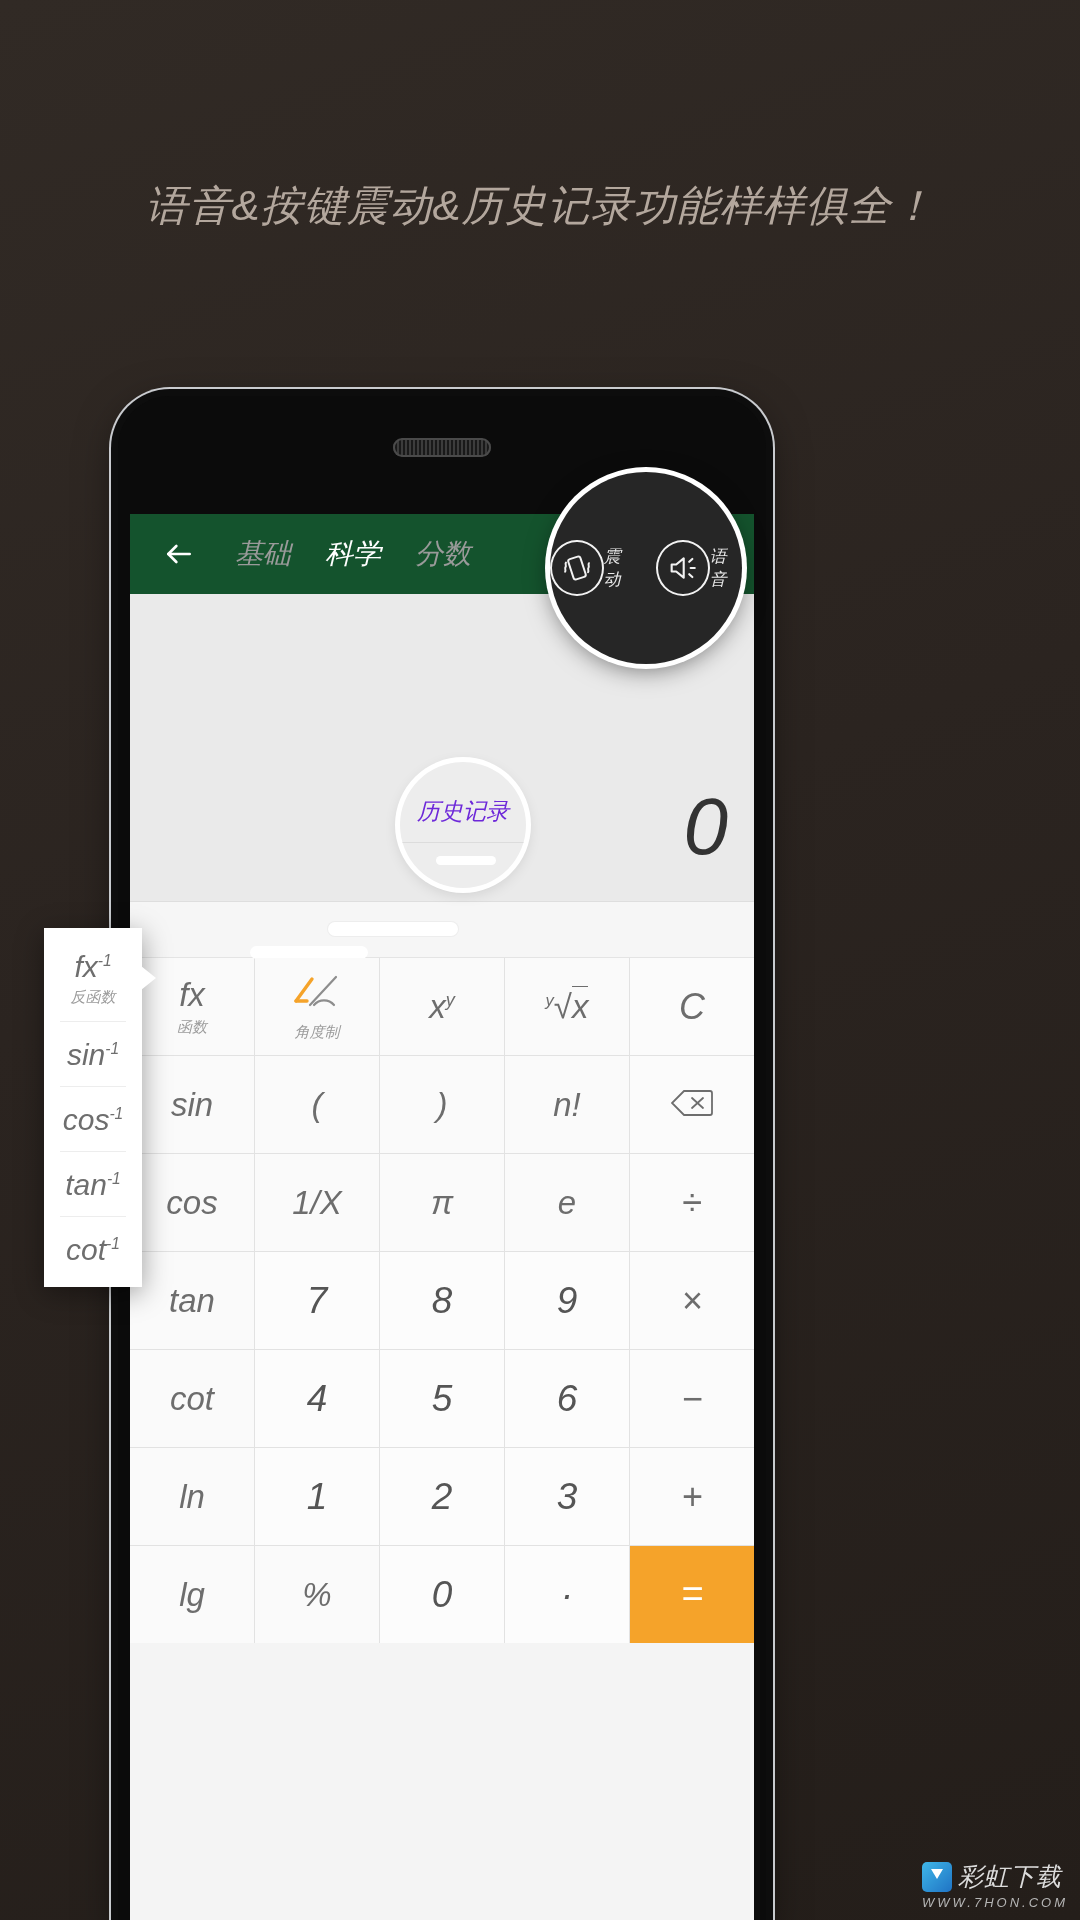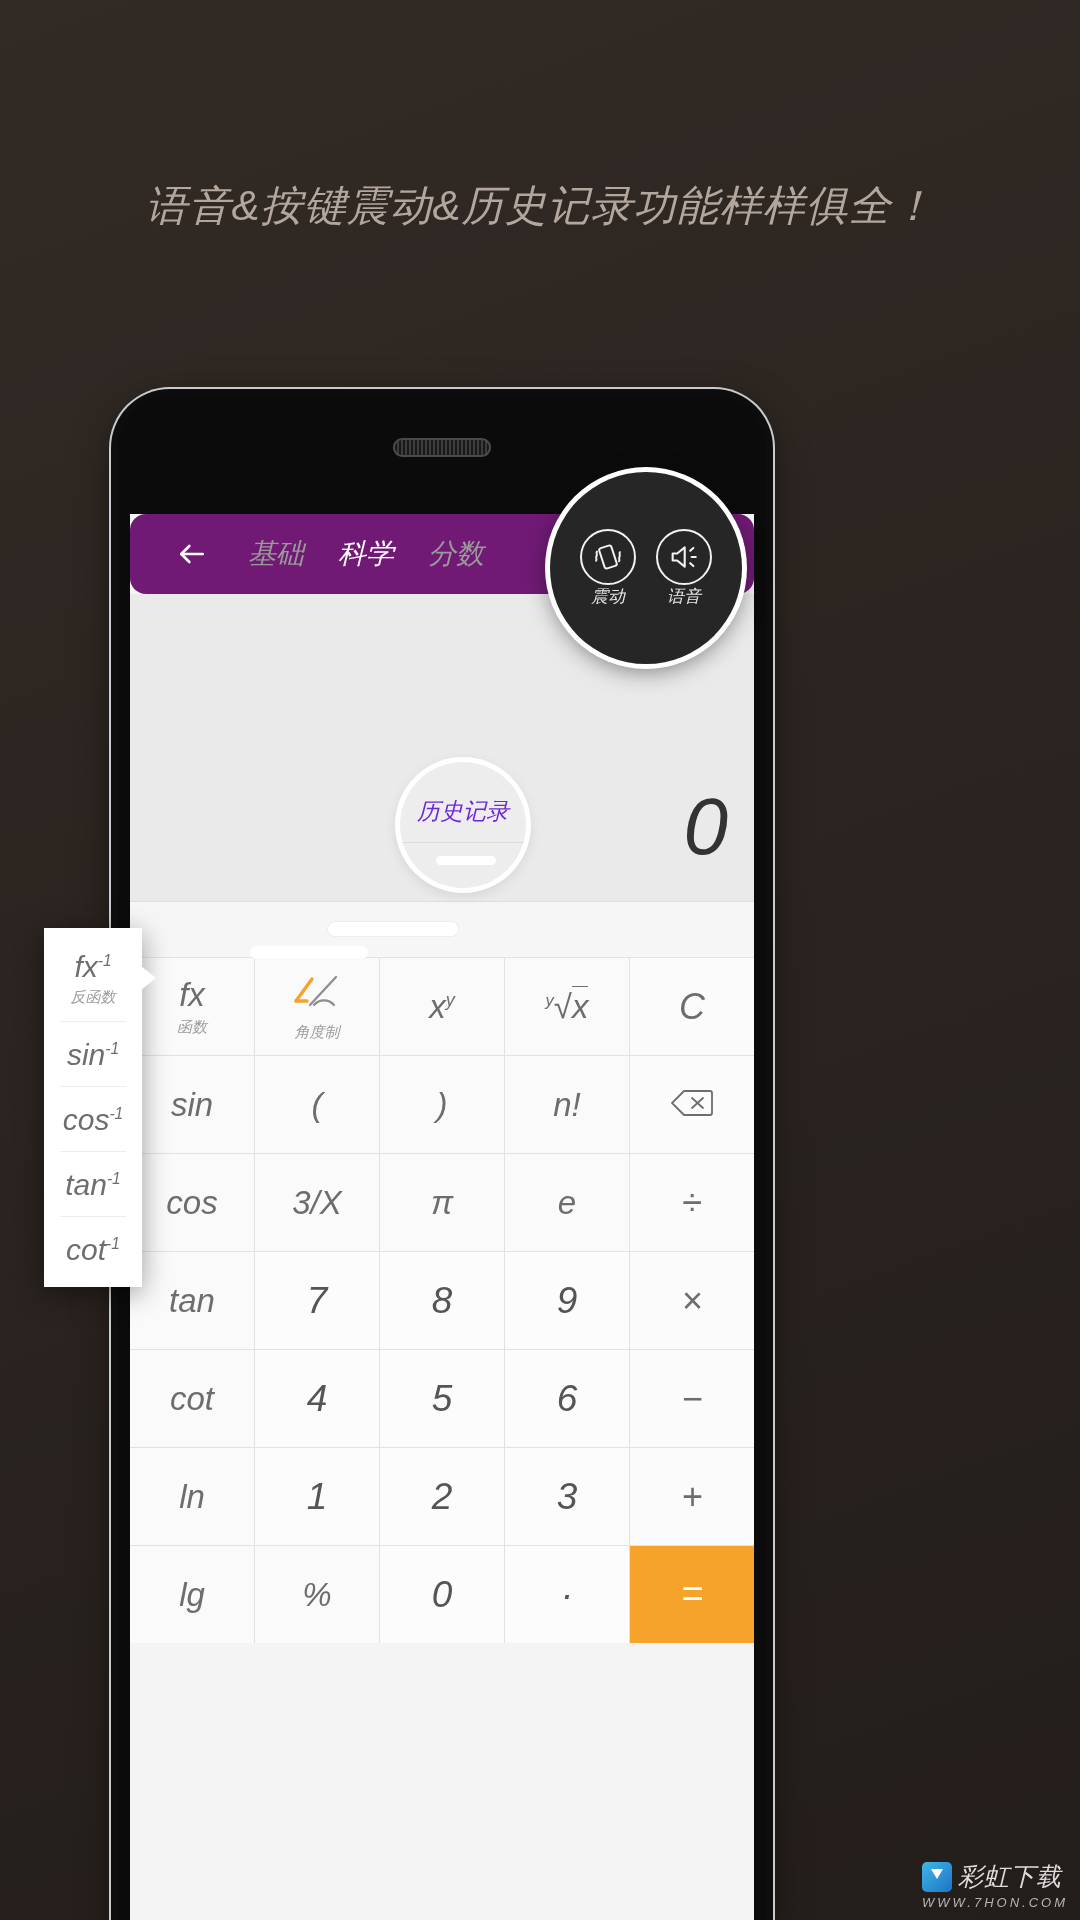--- a/index.html
+++ b/index.html
@@ -72,25 +72,24 @@
     left: 12px; top: 118px;
     width: 624px; height: 1412px;
     background: #f4f4f4;
     overflow: hidden;
   }
 
   
   #toolbar {
     position: relative;
     height: 80px;
-    background: #701a75;
+    background: #14532d;
     display: flex;
     align-items: center;
-    padding-left: 40px;
-    border-radius: 16px;
+    padding-left: 27px;
   }
   #back-arrow {
     width: 44px; height: 44px;
     display: flex; align-items: center; justify-content: center;
     color: #ffffff;
   }
   #back-arrow svg { width: 32px; height: 32px; }
   .tab {
     font-size: 28px;
     color: #9a9a9a;
@@ -182,21 +181,21 @@
     border-radius: 50%;
     background: #262626;
     box-shadow: 0 0 0 5px #ffffff, 0 6px 24px rgba(0,0,0,0.5);
     display: flex;
     align-items: center;
     justify-content: center;
     gap: 20px;
     z-index: 40;
   }
   .mag-item {
-    display: flex; flex-direction: column; align-items: center; gap: 0;
+    display: flex; align-items: center; gap: 0;
   }
   .mag-circle {
     width: 56px; height: 56px;
     border-radius: 50%;
     border: 2px solid #f2f2f2;
     display: flex; align-items: center; justify-content: center;
   }
   .mag-circle svg { width: 34px; height: 34px; }
   .mag-label { font-size: 17px; color: #e8e8e8; }
 
@@ -377,21 +376,21 @@
             <div><span><svg viewBox="0 0 42 28" width="42" height="28" fill="none" stroke="#6d6d6d" stroke-width="1.8" stroke-linecap="round">
                   <path d="M13 2 H39 a2 2 0 0 1 2 2 v20 a2 2 0 0 1 -2 2 H13 L1 14 Z"></path>
                   <line x1="21" y1="9" x2="32" y2="19"></line>
                   <line x1="32" y1="9" x2="21" y2="19"></line>
                 </svg></span></div>
           </div>
           <div class="key func">
             <div>cos</div>
           </div>
           <div class="key func">
-            <div>3/X</div>
+            <div>1/X</div>
           </div>
           <div class="key func">
             <div>π</div>
           </div>
           <div class="key func">
             <div>e</div>
           </div>
           <div class="key op">
             <div>÷</div>
           </div>

